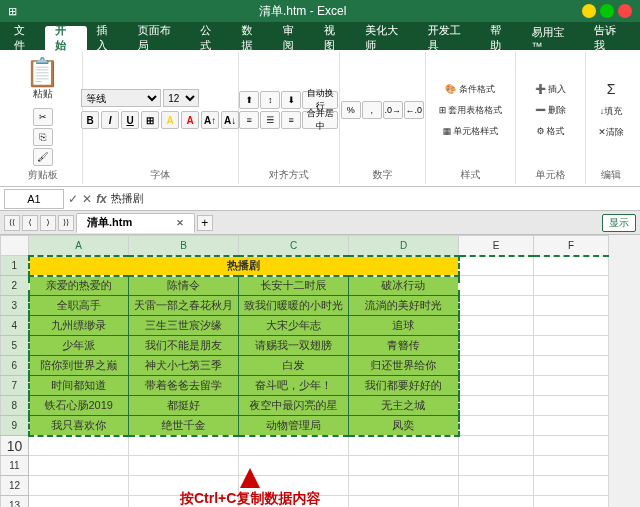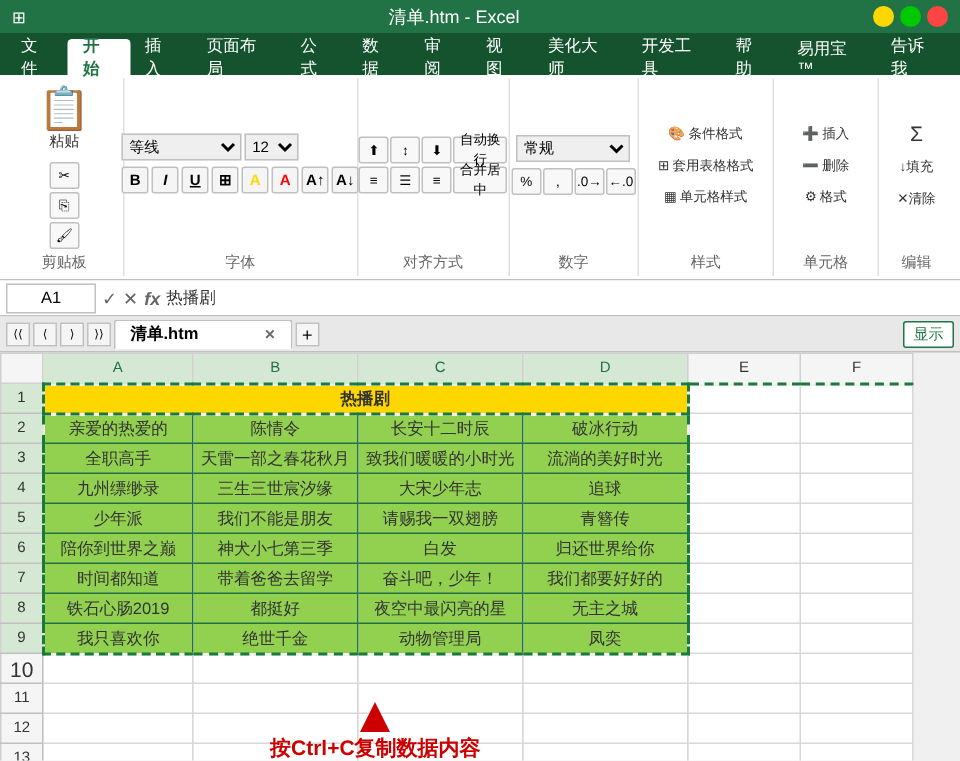--- a/index.html
+++ b/index.html
@@ -404,23 +404,20 @@
         <button class="sm-btn">☰</button>
         <button class="sm-btn">≡</button>
         <button class="sm-btn" style="width:36px;">合并居中</button>
       </div>
     </div>
     <div class="ribbon-group-label">对齐方式</div>
   </div>
 
   <div class="ribbon-group" style="min-width:80px;">
     <div class="ribbon-group-content" style="flex-direction:column;">
-      <select style="width:76px;font-size:10px;height:18px;border:1px solid #c0c0c0;margin-bottom:2px;">
-        <option>常规</option>
-      </select>
       <div style="display:flex;gap:1px;">
         <button class="sm-btn">%</button>
         <button class="sm-btn">,</button>
         <button class="sm-btn">.0→</button>
         <button class="sm-btn">←.0</button>
       </div>
     </div>
     <div class="ribbon-group-label">数字</div>
   </div>
 

